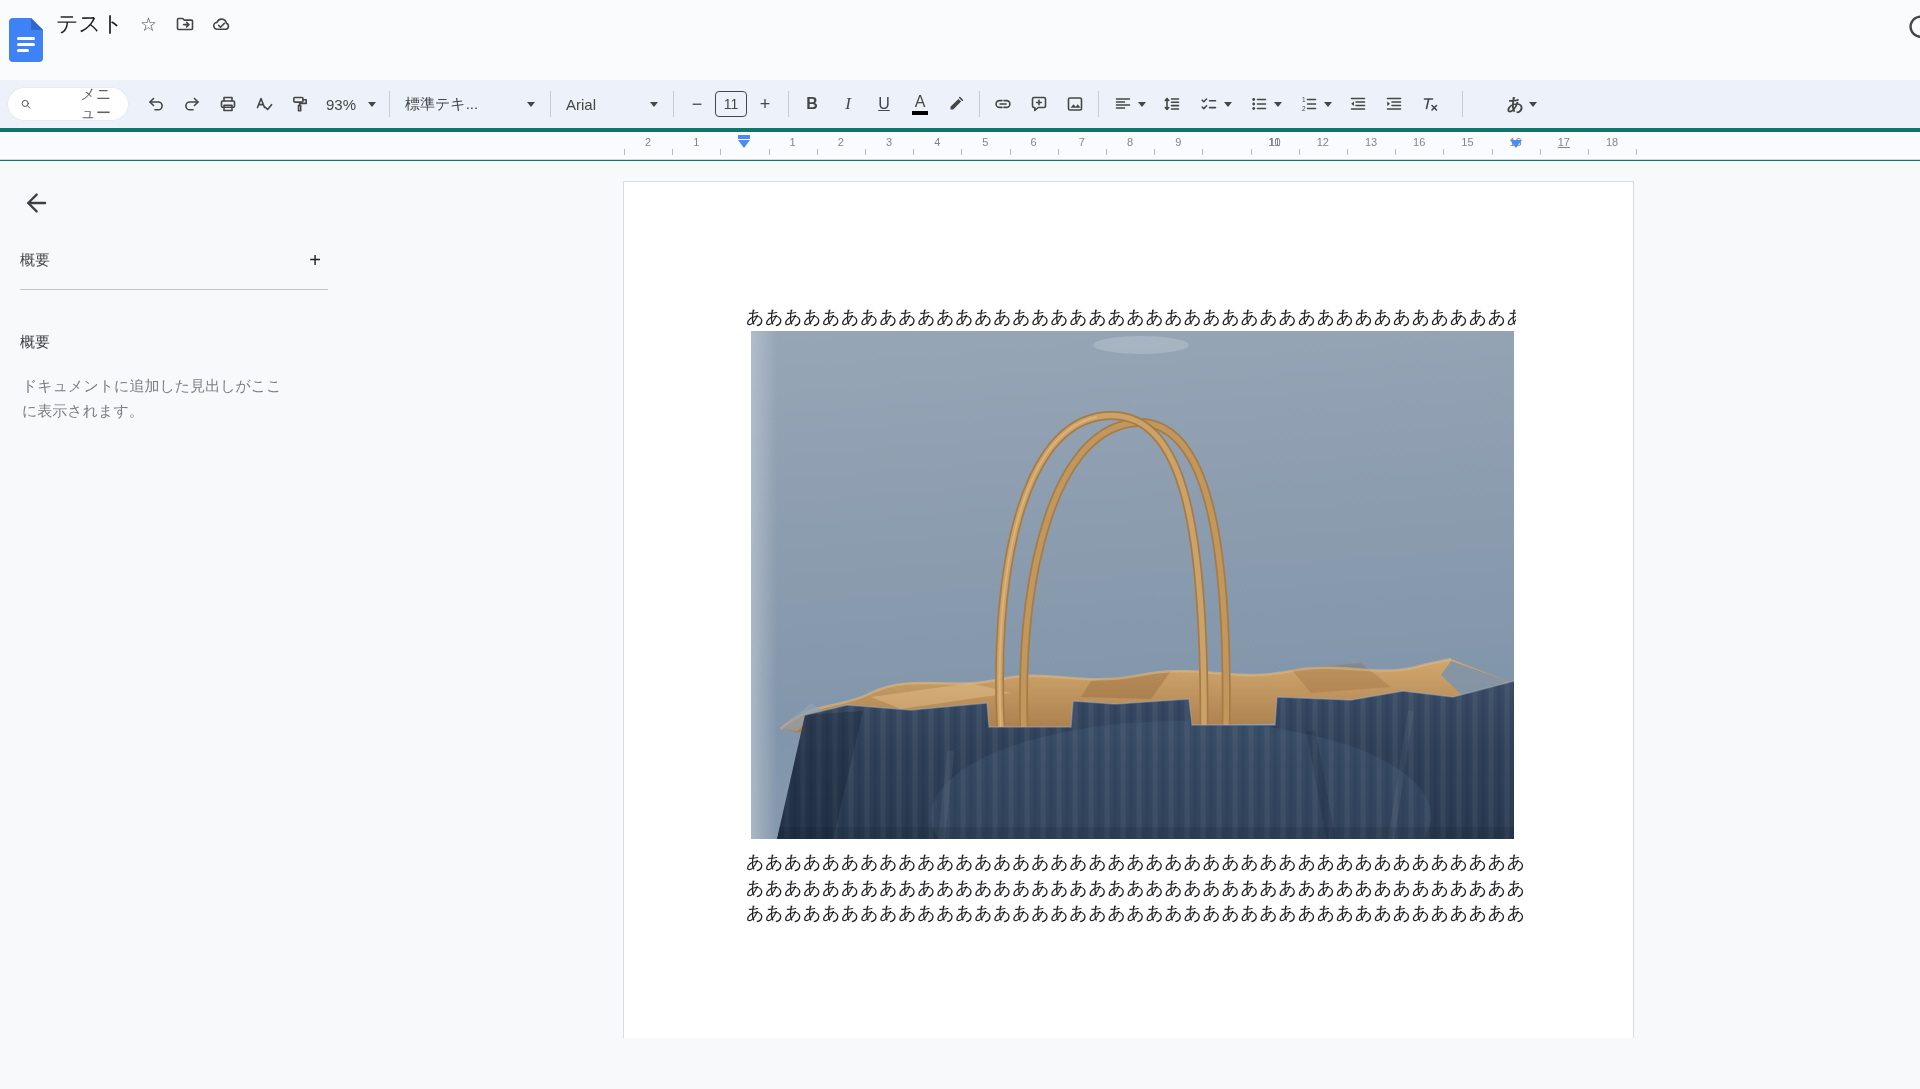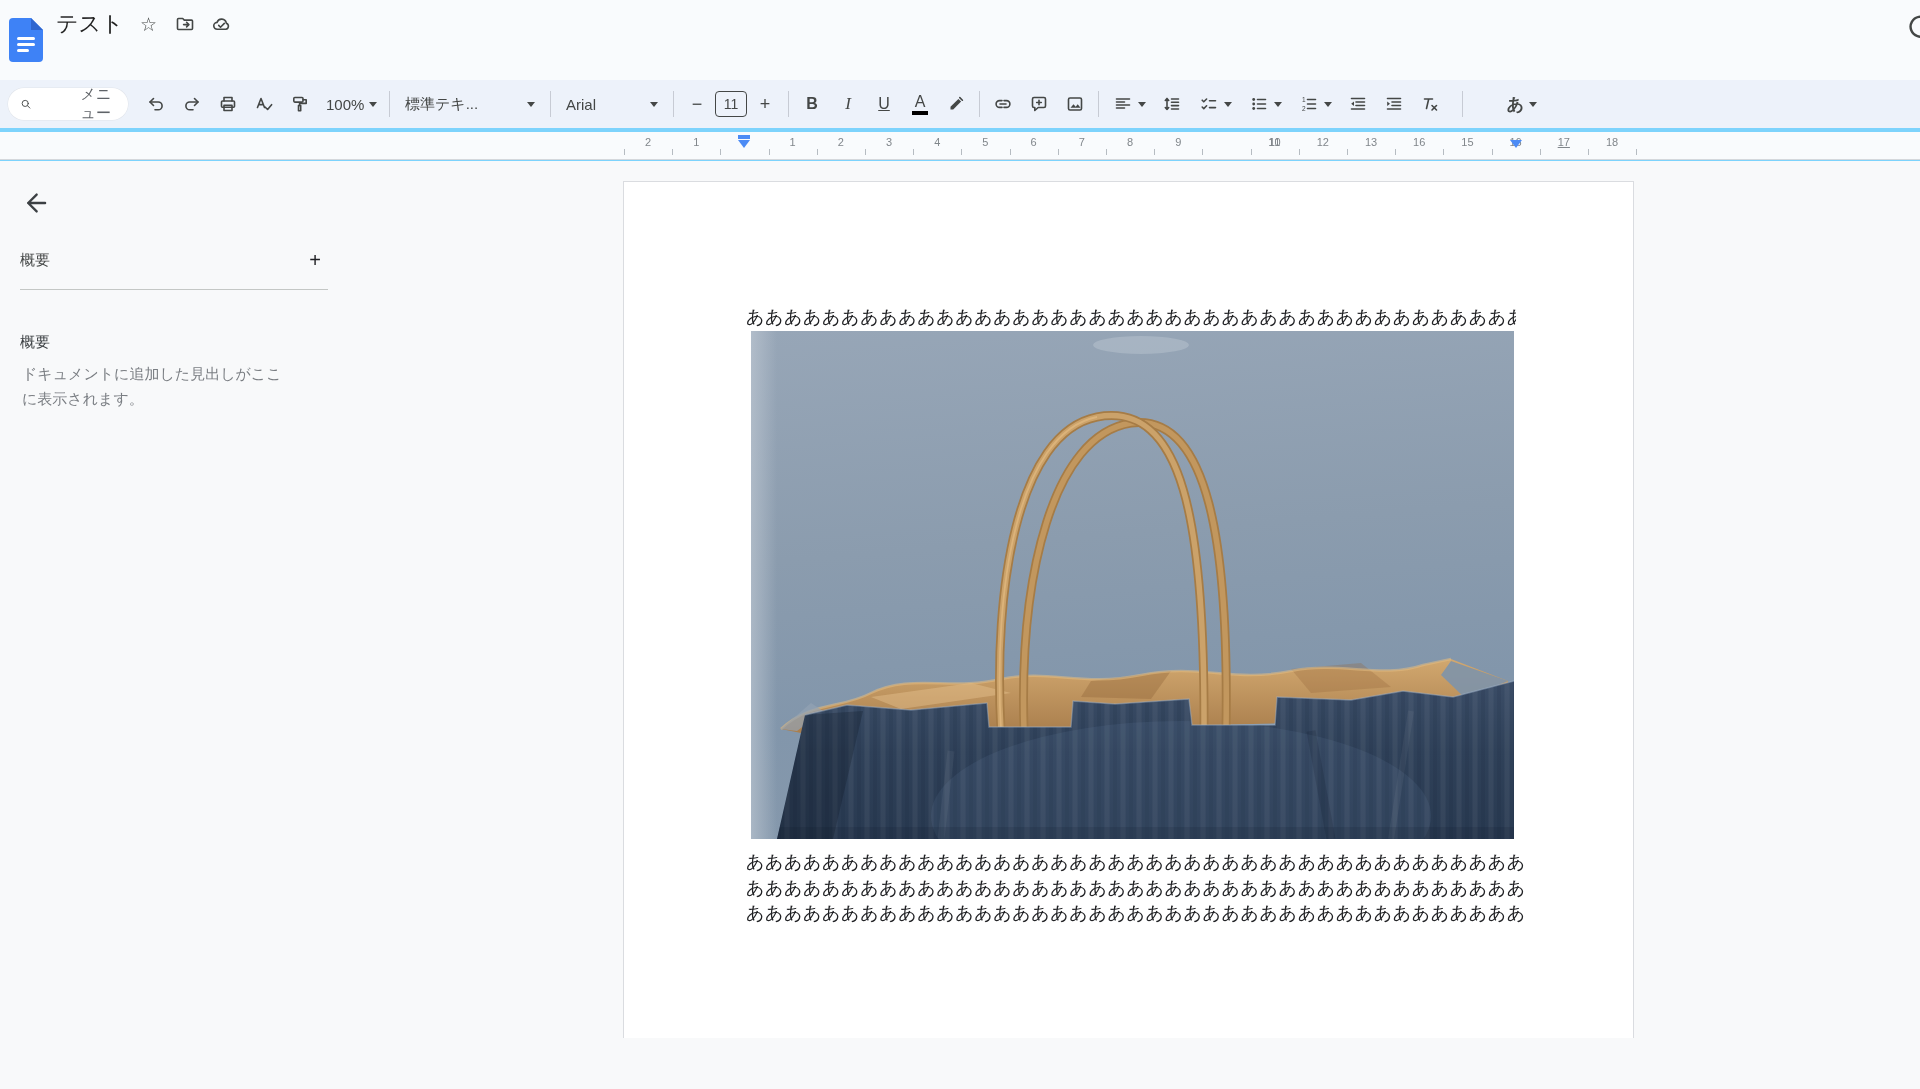--- a/index.html
+++ b/index.html
@@ -1,17 +1,17 @@
 <!DOCTYPE html>
 <html><head>
 <meta charset="utf-8">
 <style>
   html,body{margin:0;padding:0;background:#f8f9fa;}
   *{box-sizing:border-box;font-family:"Liberation Sans","DejaVu Sans",sans-serif;}
-  .stage{position:relative;width:1920px;height:1038px;overflow:hidden;background:#7dd3fc;}
+  .stage{position:relative;width:1920px;height:1038px;overflow:hidden;background:#0f766e;}
 
   
   .header{position:absolute;left:0;top:0;width:1920px;height:80px;background:#f9fbfd;}
   .docs-icon{position:absolute;left:9px;top:18px;width:34px;height:44px;cursor:pointer;}
   .title-row{position:absolute;left:56px;top:8px;height:32px;display:flex;align-items:center;gap:14px;}
   .doc-title{font-size:22px;color:#1f1f1f;}
   .title-ic{width:22px;height:22px;display:flex;align-items:center;justify-content:center;color:#444746;font-size:19px;}
   .menu-row{position:absolute;left:45px;top:44px;display:flex;gap:4px;}
   .menu-item{font-size:16px;color:#1f1f1f;padding:3px 11px;border-radius:5px;cursor:pointer;}
   .clip-right{position:absolute;right:0;top:12px;width:17px;height:36px;overflow:hidden;}
@@ -48,21 +48,21 @@
   .marker .tri{width:0;height:0;border-left:6px solid transparent;border-right:6px solid transparent;border-top:8px solid #4c8bf5;}
 
   
   .canvas{position:absolute;left:0;top:161px;width:1920px;height:928px;background:#f8f9fa;padding-left:48px;}
   .back-btn{position:absolute;left:20px;top:26px;width:32px;height:32px;display:flex;align-items:center;justify-content:center;border-radius:50%;cursor:pointer;}
   .outline-head{position:absolute;left:20px;top:86px;width:308px;display:flex;align-items:center;justify-content:space-between;}
   .outline-title{font-size:15px;color:#444746;}
   .add-btn{width:26px;height:26px;display:flex;align-items:center;justify-content:center;font-size:20px;color:#202124;cursor:pointer;border-radius:50%;}
   .outline-div{position:absolute;left:20px;top:128px;width:308px;height:1px;background:#c4c7c5;}
   .outline-h2{position:absolute;left:20px;top:172px;font-size:15px;color:#3c4043;}
-  .outline-empty{position:absolute;left:22px;top:200px;font-size:15px;color:#7a7e83;line-height:25px;}
+  .outline-empty{position:absolute;left:22px;top:212px;font-size:15px;color:#7a7e83;line-height:25px;}
 
   
   .page{position:absolute;left:623px;top:20px;width:1011px;height:907px;background:#ffffff;border:1px solid #dadce0;cursor:text;}
   .aa-line{position:absolute;left:122px;width:770px;font-size:18px;letter-spacing:.6px;color:#202124;line-height:26px;white-space:nowrap;overflow:hidden;}
   .doc-image{position:absolute;left:127px;top:149px;width:763px;height:508px;cursor:pointer;}
   .doc-image svg{display:block;}
   .aa-block{position:absolute;left:122px;top:668px;}
   .aa-block .aa-line2{font-size:18px;letter-spacing:.6px;color:#202124;line-height:25.7px;white-space:nowrap;}
 </style>
 </head>
@@ -137,21 +137,21 @@
       </div>
     <div class="tbtn">
         <svg class="ic" viewBox="0 0 20 20">
           <rect x="3.8" y="3.5" width="9.2" height="4.6" rx="1"></rect>
           <path d="M13 5.8 h3.2 v3.6 H9.6 v2.1"></path>
           <rect x="8.5" y="11.5" width="2.2" height="5.2"></rect>
         </svg>
       </div>
 
     <div class="tbtn zoom-btn">
-      <span class="tb-text">100%</span>
+      <span class="tb-text">93%</span>
       <span class="dd"></span>
     </div>
     <div class="tb-sep"></div>
     <div class="tbtn styles-btn">
       <span class="tb-text">標準テキ...</span>
       <span class="dd"></span>
     </div>
     <div class="tb-sep"></div>
     <div class="tbtn font-btn">
       <span class="tb-text">Arial</span>

